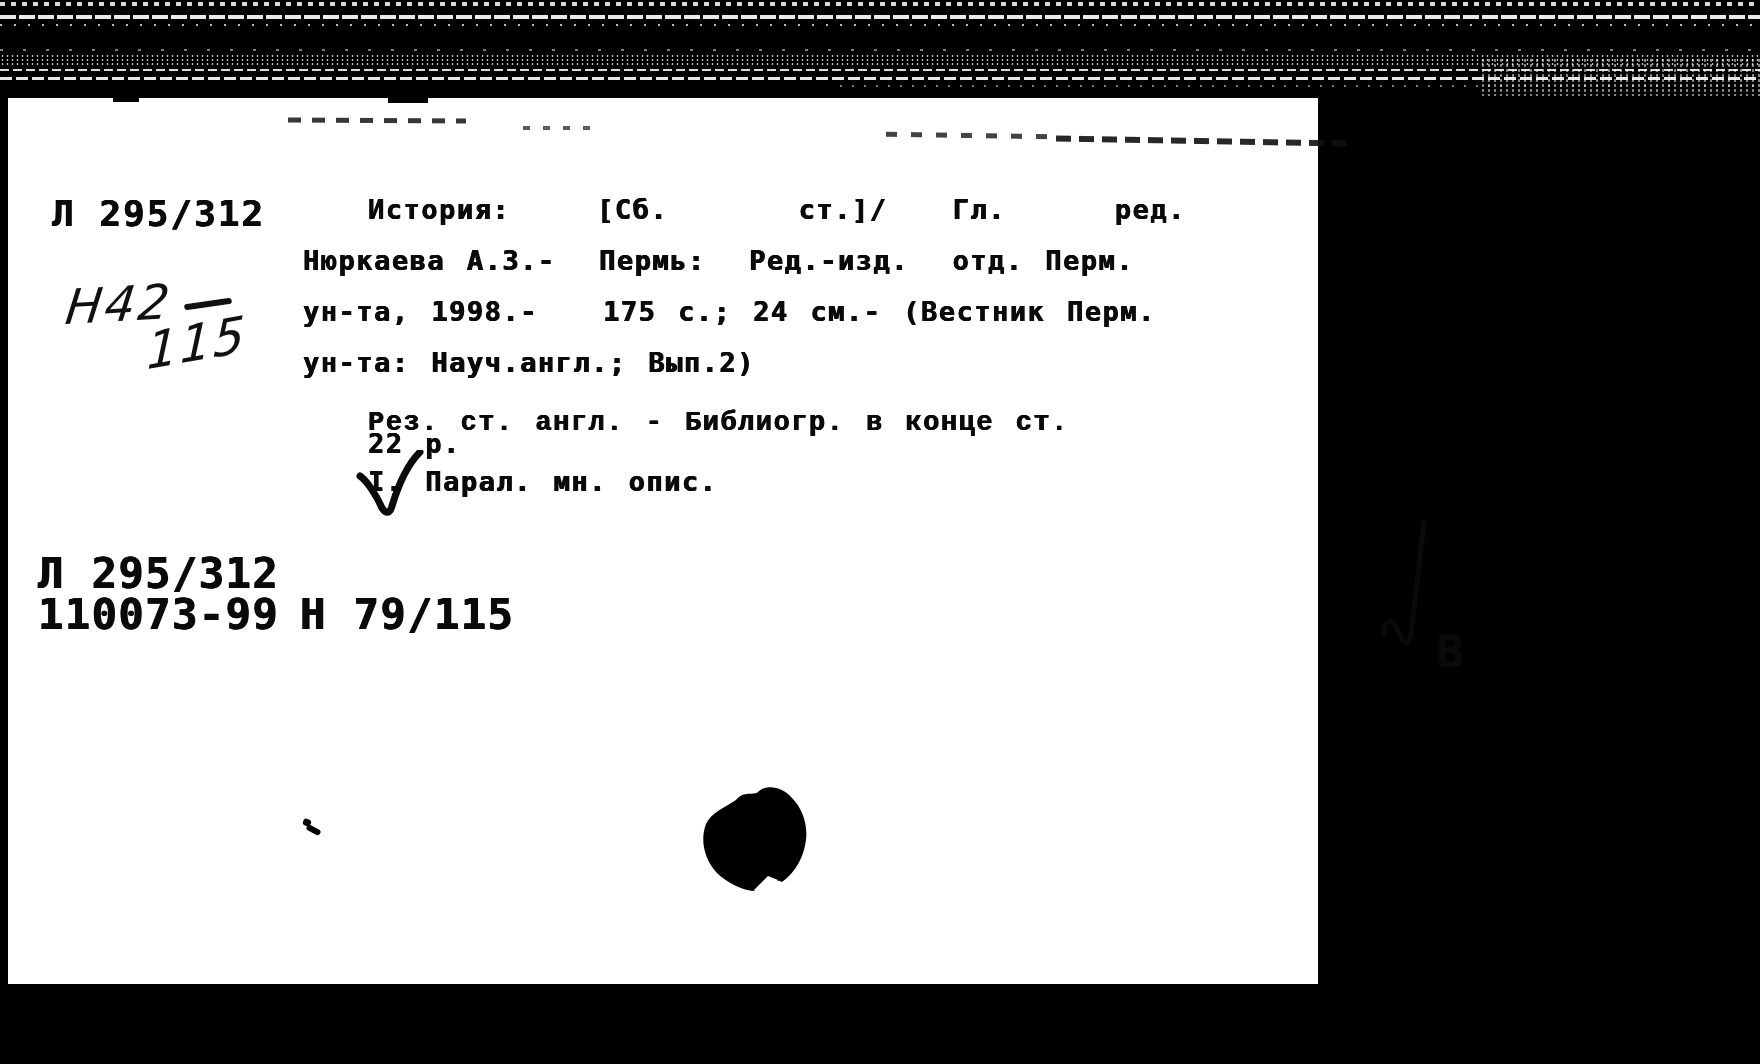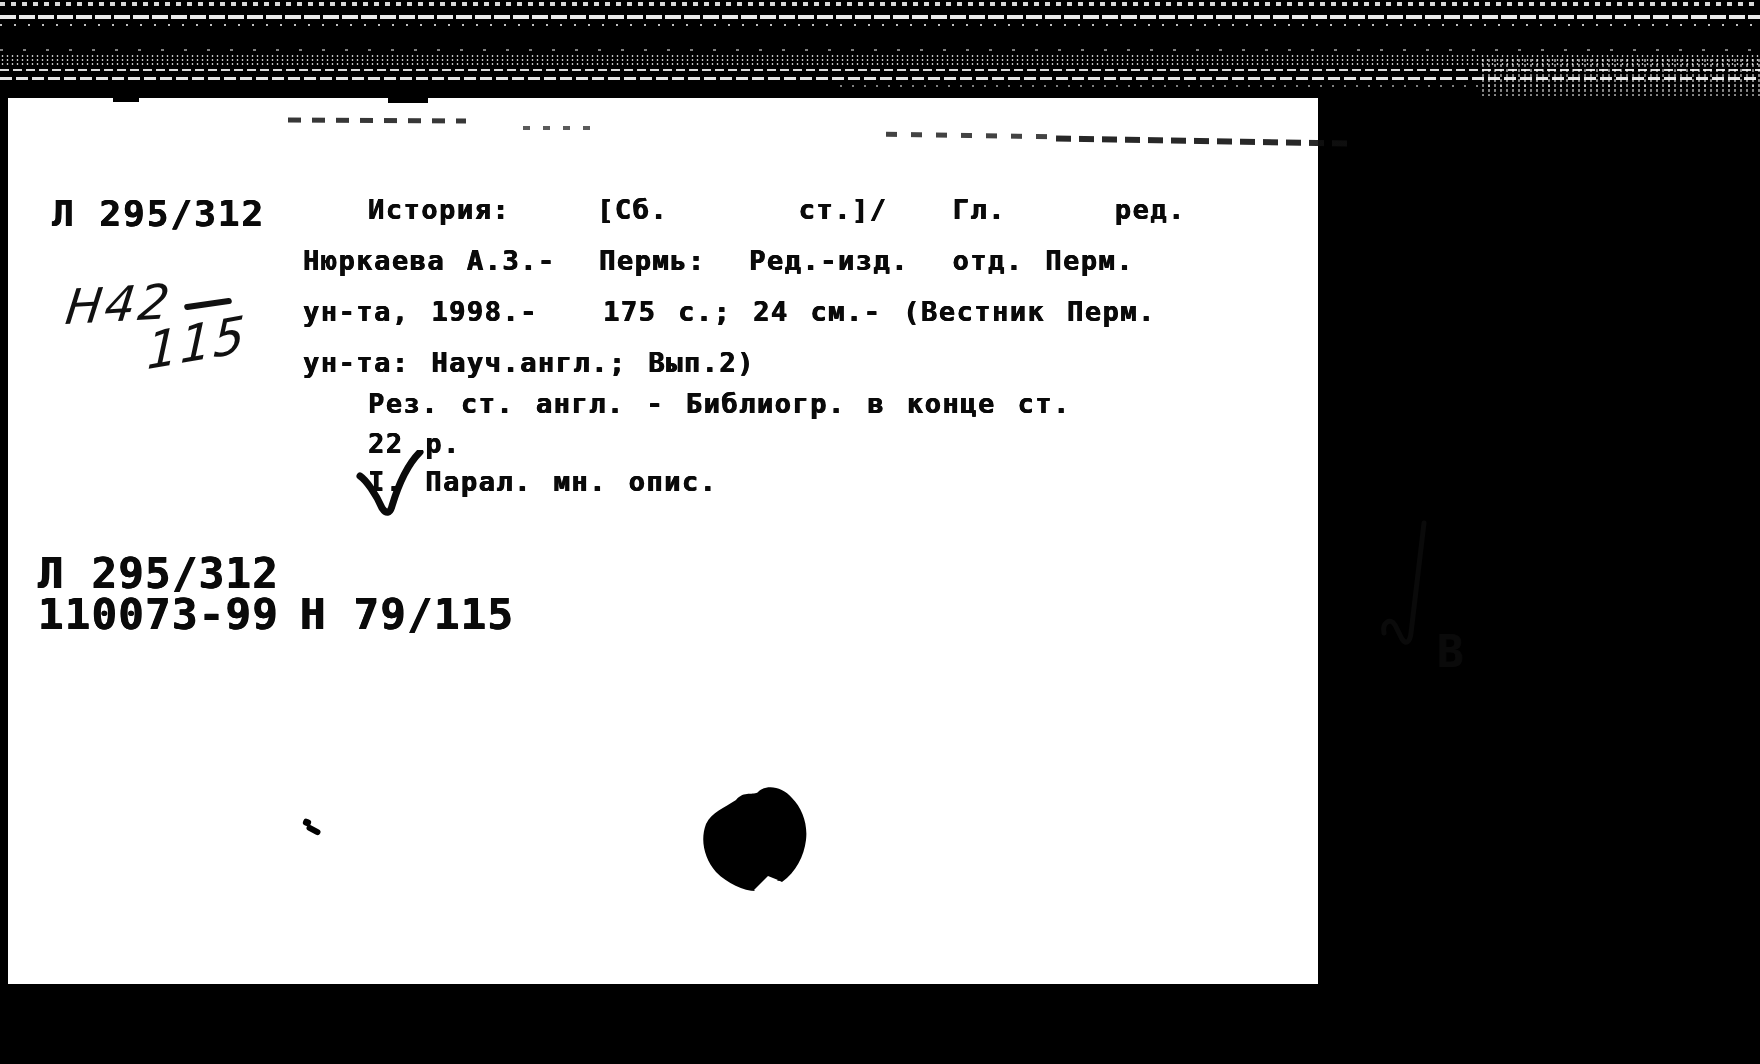--- a/index.html
+++ b/index.html
@@ -41,21 +41,21 @@
     white-space: pre;
     line-height: 1;
     text-shadow: 0.6px 0 0 currentColor, -0.3px 0 0 currentColor;
   }
   .call-number { left: 44px; top: 98px; font-size: 36px; letter-spacing: 2px; }
   .desc-line   { font-size: 27px; letter-spacing: 1.5px; word-spacing: 4px; }
   .dl0 { left: 360px; top: 98px; }
   .dl1 { left: 295px; top: 149px; }
   .dl2 { left: 295px; top: 200px; }
   .dl3 { left: 295px; top: 251px; }
-  .dl4 { left: 360px; top: 292px; }
+  .dl4 { left: 360px; top: 312px; font-family: Liberation Mono, monospace; }
   .dl5 { left: 360px; top: 332px; }
   .dl6 { left: 360px; top: 370px; }
 
   .acc-row { position: absolute; left: 30px; display: flex; }
   .acc-row.r0 { top: 455px; }
   .acc-row.r1 { top: 496px; justify-content: center; }
   .acc-num  { display: inline-block; width: 262px; font-size: 42px; letter-spacing: 1.5px; }
   .acc-call { display: inline-block; font-size: 42px; letter-spacing: 1.5px; }
   .acc-row span {
     color: #0a0a0a; font-weight: bold; white-space: pre; line-height: 1;

